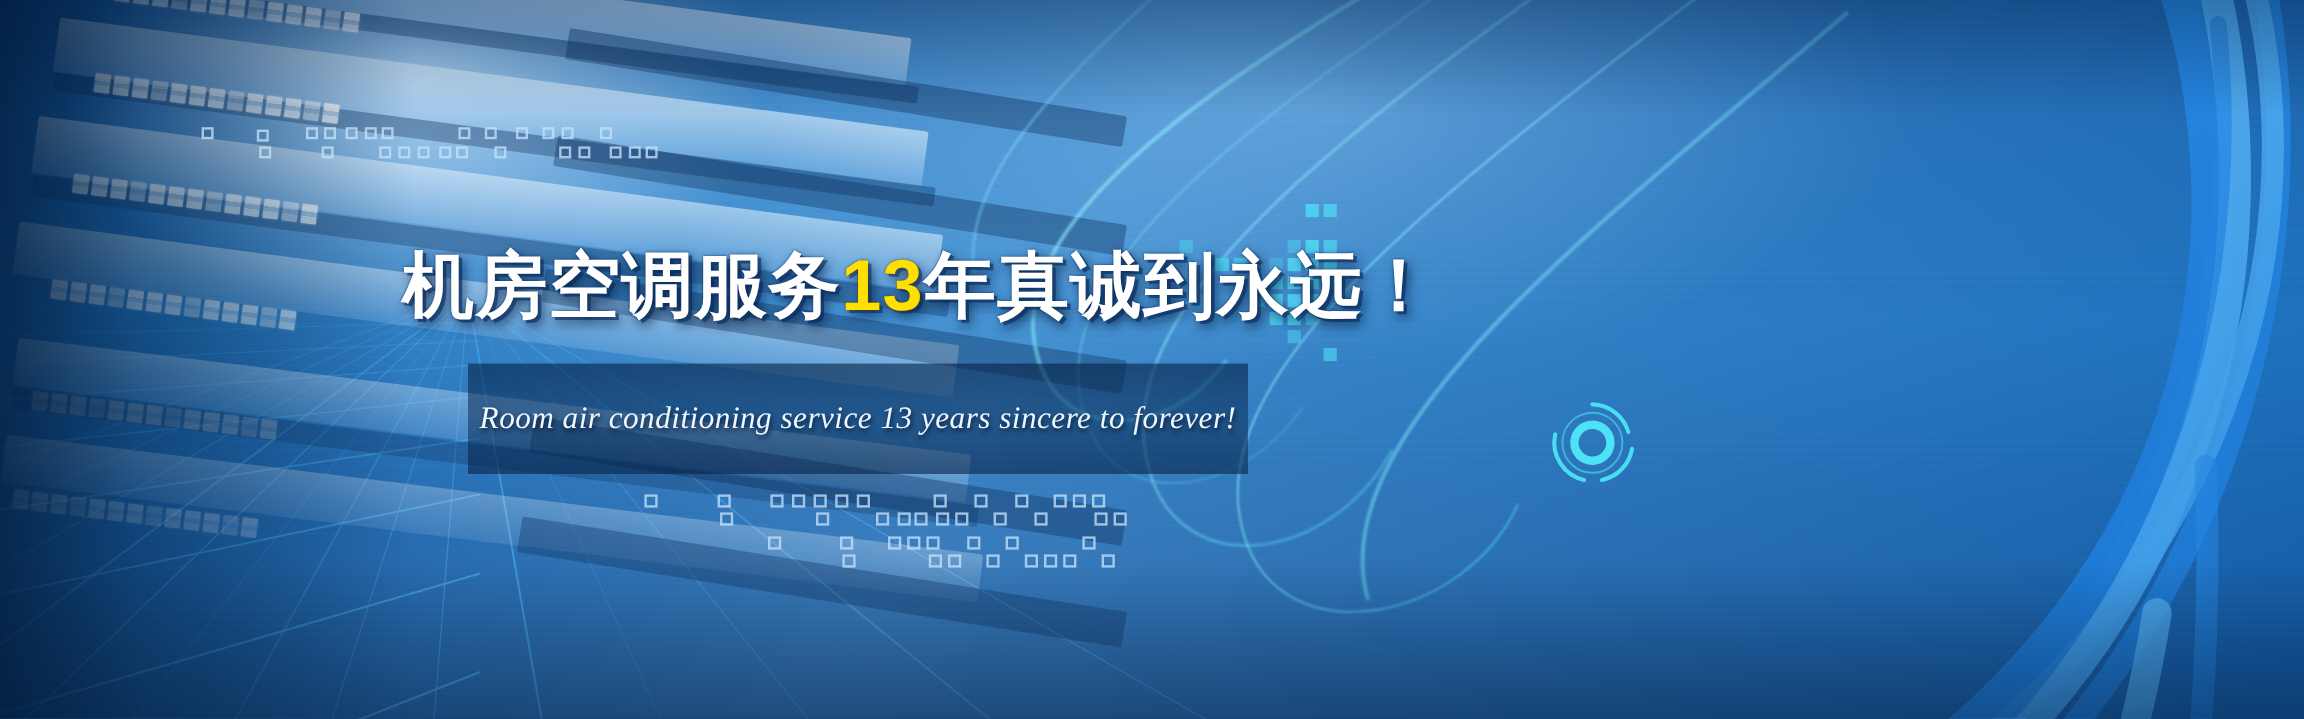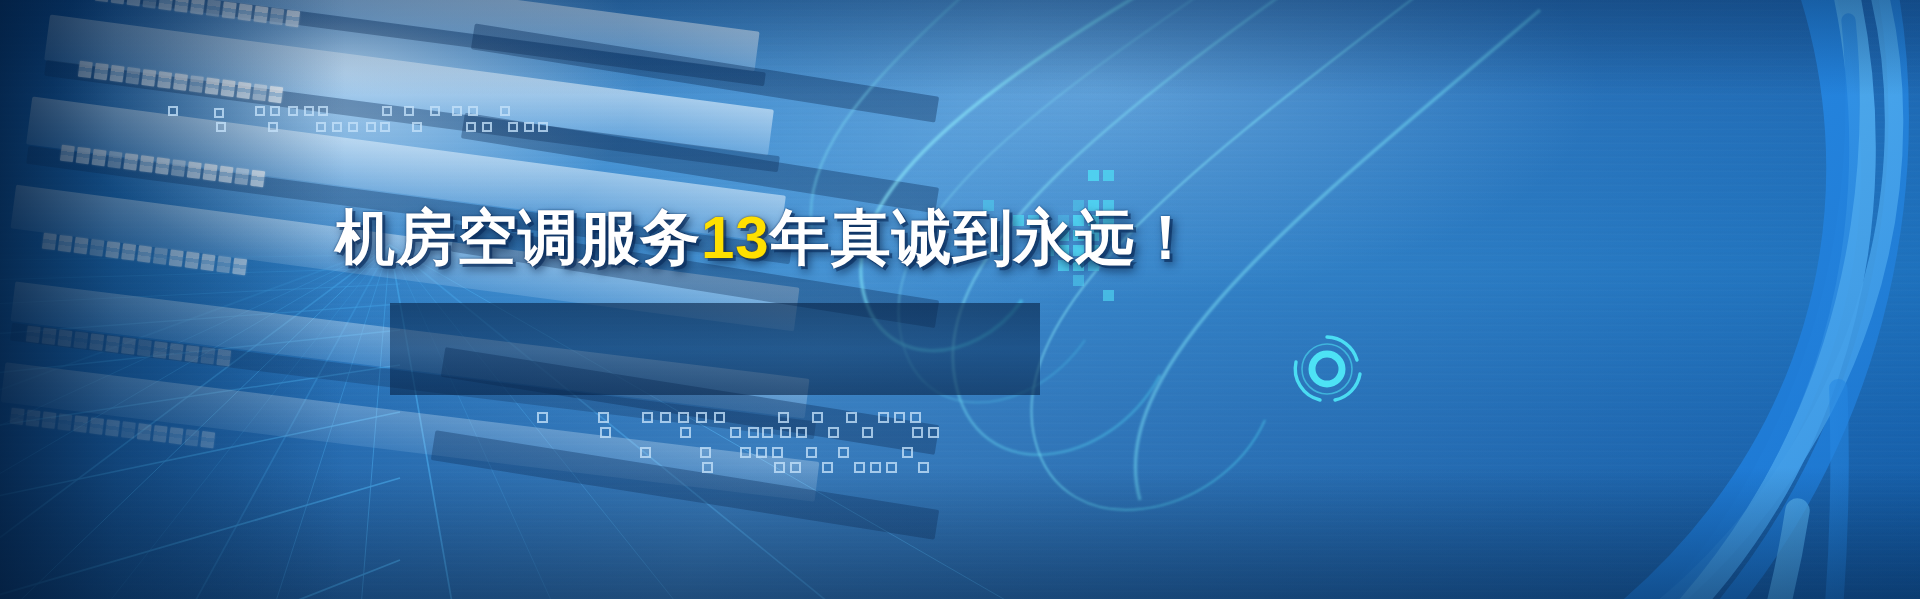--- a/index.html
+++ b/index.html
@@ -392,15 +392,16 @@
       <path d="M 30 68 A 32 32 0 0 1 6 30" stroke-width="3.4" opacity="0.9"></path>
       <circle cx="37" cy="37" r="25" stroke-width="1.6" opacity="0.55"></circle>
     </g>
   </svg>
 
   <div id="textwrap">
     <div id="subband"></div>
 
     <h1 id="headline"><span>机房空调服务</span><span class="hl">13</span><span>年真诚到永远！</span></h1>
 
+    <div id="subtitle">Room air conditioning service 13 years sincere to forever!</div>
   </div>
 
 </div>
 
 </body></html>

